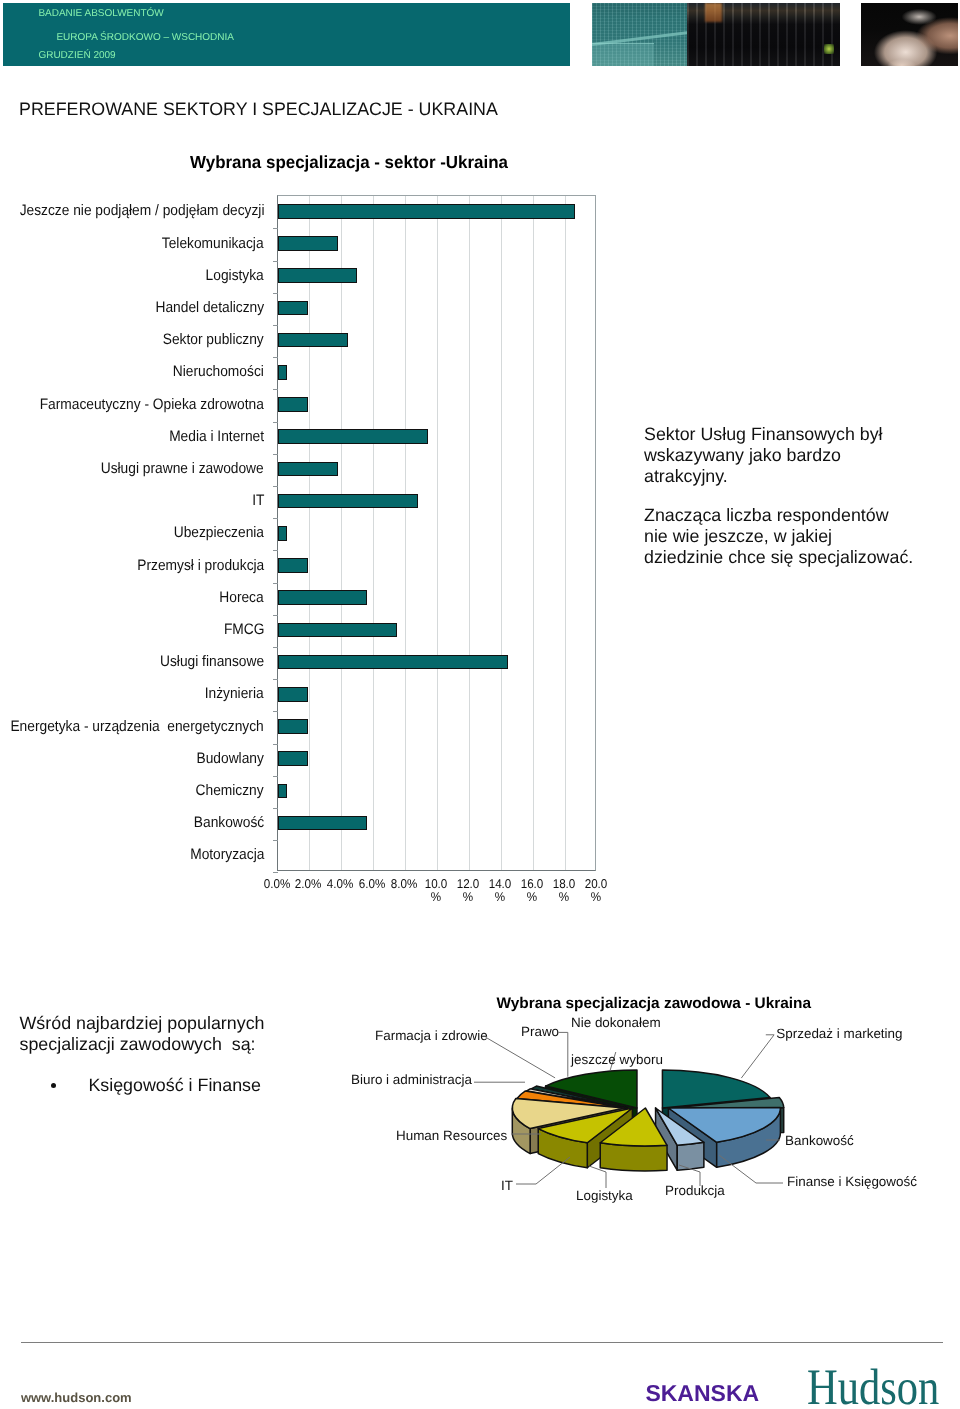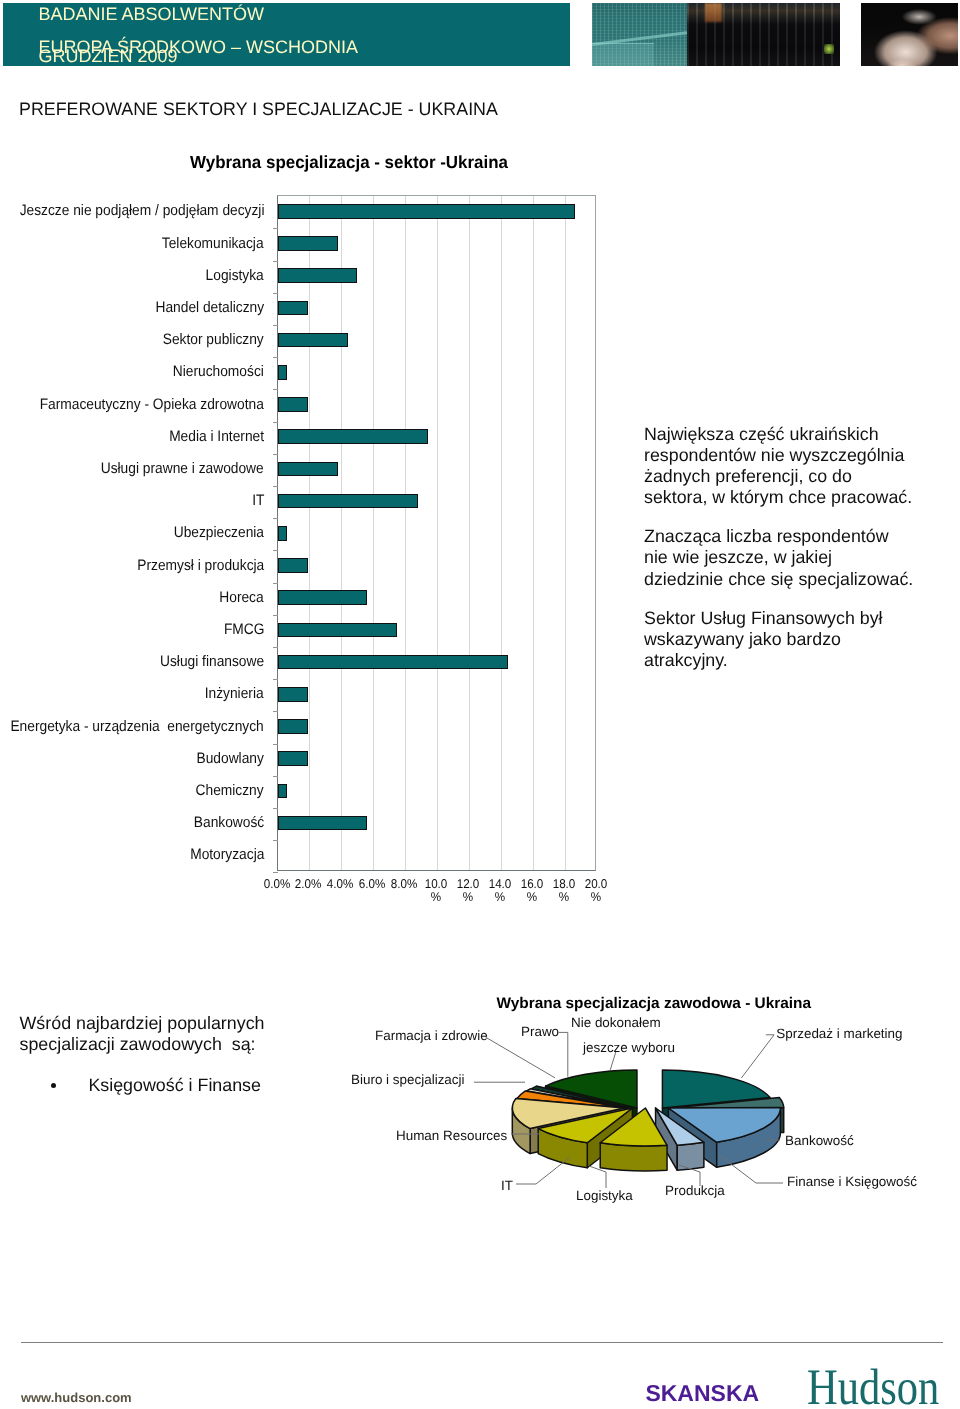--- a/index.html
+++ b/index.html
@@ -2,23 +2,23 @@
 <html><head>
 <meta charset="utf-8">
 <style>
   html,body{margin:0;padding:0;}
   body{width:960px;height:1409px;background:#fff;font-family:"Liberation Sans",sans-serif;position:relative;overflow:hidden;
         -webkit-font-smoothing:antialiased;text-rendering:geometricPrecision;}
   .page{position:absolute;left:0;top:0;width:960px;height:1409px;}
 
   
   .hdr-band{position:absolute;left:3px;top:3px;width:567px;height:63px;background:#07686E;}
-  .hdr-l1,.hdr-l2,.hdr-l3{position:absolute;left:35.4px;color:#fef9c3;font-size:18px;line-height:14.4px;letter-spacing:0px;white-space:nowrap;}
+  .hdr-l1,.hdr-l2,.hdr-l3{position:absolute;left:35.4px;color:#86efac;font-size:10px;line-height:14.4px;letter-spacing:0px;white-space:nowrap;}
   .hdr-l1{top:4.0px;}
-  .hdr-l2{top:37px;}
+  .hdr-l2{top:28px;margin-left:18px;}
   .hdr-l3{top:46.2px;}
 
   
   .photo{position:absolute;top:3px;height:63px;overflow:hidden;}
   .photo1{left:591.9px;width:248.4px;}
   .photo1 .p1a{position:absolute;left:0;top:0;width:95px;height:63px;overflow:hidden;
     background:
       repeating-linear-gradient(to right, rgba(255,255,255,.10) 0 1px, rgba(0,0,0,.05) 1px 4px),
       repeating-linear-gradient(to bottom, rgba(255,255,255,.05) 0 1px, rgba(0,0,0,.03) 1px 3px),
       linear-gradient(to bottom,#2a7173 0%,#2f7c7d 26%,#337f80 58%,#4b9490 100%);}
@@ -201,23 +201,22 @@
         <div class="bc-tick" style="left: 406.35px;"><span>10.0</span><br><span>%</span></div>
         <div class="bc-tick" style="left: 438.32px;"><span>12.0</span><br><span>%</span></div>
         <div class="bc-tick" style="left: 470.29px;"><span>14.0</span><br><span>%</span></div>
         <div class="bc-tick" style="left: 502.26px;"><span>16.0</span><br><span>%</span></div>
         <div class="bc-tick" style="left: 534.23px;"><span>18.0</span><br><span>%</span></div>
         <div class="bc-tick" style="left: 566.2px;"><span>20.0</span><br><span>%</span></div>
       </div>
   </div>
 
   <div class="commentary" id="commentary">
-      <p class="cmt">Największa część ukraińskich<br>respondentów nie wyszczególnia<br>żadnych preferencji, co do<br>sektora, w którym chce pracować.</p>
+      <p class="cmt">Sektor Usług Finansowych był<br>wskazywany jako bardzo<br>atrakcyjny.</p>
       <p class="cmt">Znacząca liczba respondentów<br>nie wie jeszcze, w jakiej<br>dziedzinie chce się specjalizować.</p>
-      <p class="cmt">Sektor Usług Finansowych był<br>wskazywany jako bardzo<br>atrakcyjny.</p>
     </div>
 
   <div class="bnote">
     <p class="bnote-intro" id="bnoteintro">Wśród najbardziej popularnych<br>specjalizacji zawodowych &nbsp;są:</p>
     <ul class="bnote-list" id="bnotelist">
         <li>Księgowość i Finanse</li>
       </ul>
   </div>
 
   <div class="piewrap">
@@ -286,25 +285,25 @@
         </g>
       </svg>
     <div id="pielabels">
         <div class="pl" style="left: 436.3px; top: 41.5px;">Sprzedaż i marketing</div>
         <div class="pl" style="left: 445px; top: 148.5px;">Bankowość</div>
         <div class="pl" style="left: 447px; top: 190px;">Finanse i Księgowość</div>
         <div class="pl" style="left: 325px; top: 199px;">Produkcja</div>
         <div class="pl" style="left: 236px; top: 204px;">Logistyka</div>
         <div class="pl" style="left: 161px; top: 194px;">IT</div>
         <div class="pl" style="left: 56px; top: 144px;">Human Resources</div>
-        <div class="pl" style="left: 11px; top: 88px;">Biuro i specjalizacji</div>
+        <div class="pl" style="left: 11px; top: 88px;">Biuro i administracja</div>
         <div class="pl" style="left: 35px; top: 44px; text-align: center;">Farmacja i zdrowie</div>
         <div class="pl" style="left: 181px; top: 40px;">Prawo</div>
         <div class="pl" style="left: 231px; top: 31px;">Nie dokonałem</div>
-        <div class="pl" style="left: 231px; top: 56px; margin-left: 12px;">jeszcze wyboru</div>
+        <div class="pl" style="left: 231px; top: 68px;">jeszcze wyboru</div>
       </div>
   </div>
 
   <div class="footer-rule"></div>
   <div class="footer-url">www.hudson.com</div>
   <div class="logo-skanska">SKANSKA</div>
   <div class="logo-hudson">Hudson</div>
 
 </div>
 

